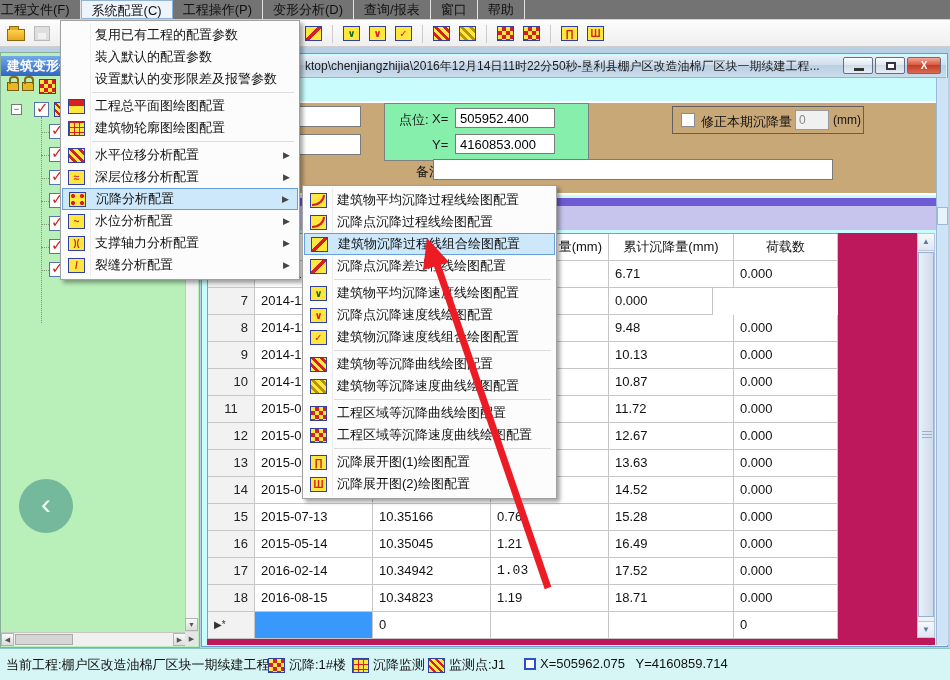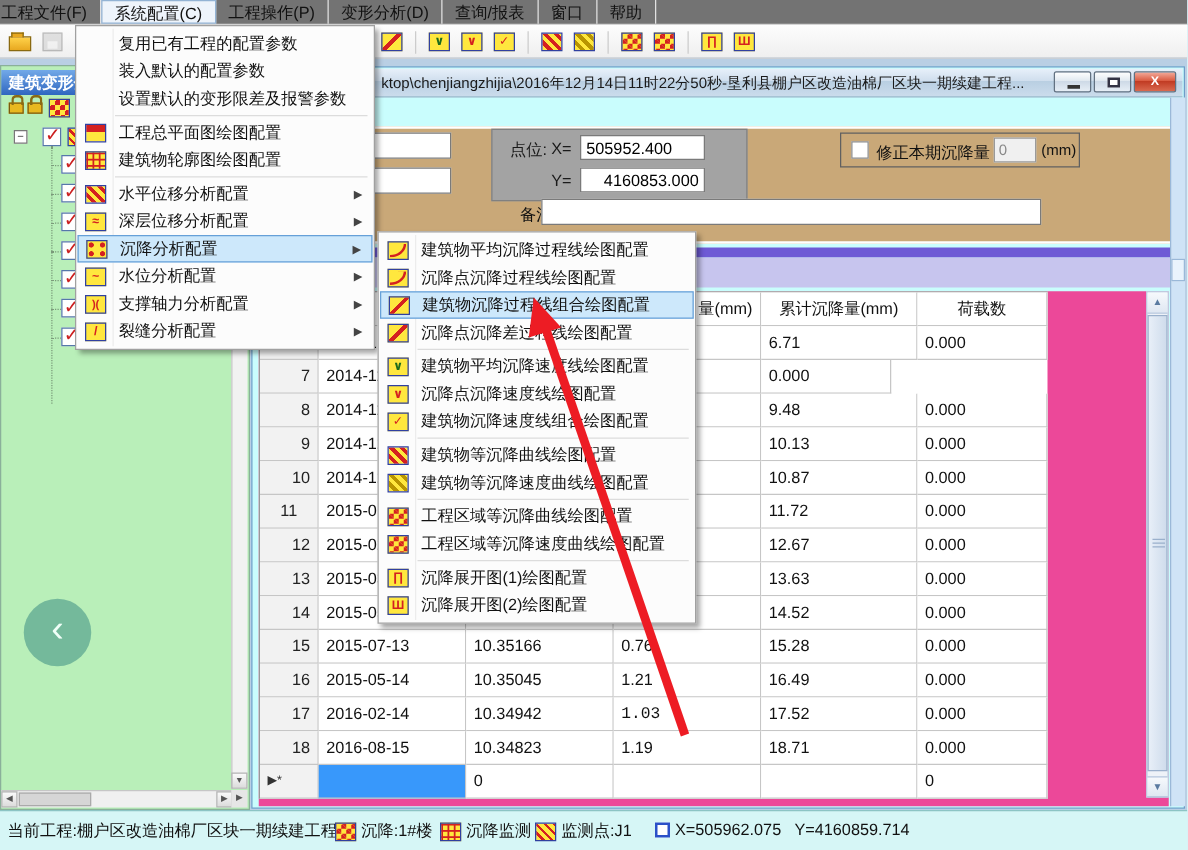--- a/index.html
+++ b/index.html
@@ -73,37 +73,37 @@
   .wbtn{width:30px;height:17px;border:1px solid #627181;border-radius:2px;background:linear-gradient(#fdfefe,#e0e8f0 45%,#cdd9e6 46%,#e6eef6);position:relative;}
   .wbtn.close{width:34px;background:linear-gradient(#f2a898,#d9593f 45%,#c03a22 46%,#d96a50);color:#fff;font-weight:bold;font-size:10px;text-align:center;line-height:15px;}
   .wbtn .bar{position:absolute;left:10px;top:10px;width:10px;height:3px;background:#333;}
   .wbtn .boxg{position:absolute;left:10px;top:4px;width:10px;height:8px;border:2px solid #334;background:#fff;}
 
   
   #form-panel{position:absolute;left:208px;top:101px;width:730px;height:94px;background:#c9a878;border:2px solid #fff;}
   .sunken{border:1px solid #7a7a7a;background:#fff;font-size:13px;padding:0 4px;font-family:inherit;}
   #inpA{position:absolute;left:252px;top:106px;width:109px;height:21px;}
   #inpB{position:absolute;left:252px;top:134px;width:109px;height:21px;}
-  #point-group{position:absolute;left:393px;top:103px;width:205px;height:58px;background:#a3a3a3;border:1px solid #808080;}
+  #point-group{position:absolute;left:384px;top:103px;width:205px;height:58px;background:#86efac;border:1px solid #808080;}
   #point-group .lbl{position:absolute;font-size:13px;color:#1a1a1a;}
   #pt-x{position:absolute;left:70px;top:4px;width:100px;height:20px;}
-  #pt-y{position:absolute;left:70px;top:30px;width:100px;height:20px;text-align:right;}
+  #pt-y{position:absolute;left:70px;top:30px;width:100px;height:20px;}
   #corr-box{position:absolute;left:672px;top:106px;width:192px;height:28px;border:1px solid #606060;}
   #corr-chk{position:absolute;left:8px;top:6px;width:14px;height:14px;background:#fff;border:1px solid #8a8a8a;}
   #corr-lbl{position:absolute;left:28px;top:6px;font-size:13px;}
   #corr-val{position:absolute;left:122px;top:3px;width:34px;height:20px;background:#f0f0f0;border:1px solid #9a9a9a;color:#888;font-size:12px;padding:0 3px;}
   #corr-unit{position:absolute;left:160px;top:6px;font-size:12px;}
   #remark-lbl{position:absolute;left:416px;top:163px;font-size:13px;}
   #remark-inp{position:absolute;left:433px;top:159px;width:400px;height:21px;}
 
   #band-dark{position:absolute;left:208px;top:198px;width:730px;height:8px;background:#6e5ad5;}
   #band-light{position:absolute;left:208px;top:206px;width:730px;height:24px;background:#c7c5ee;}
 
   
-  #tablewrap{position:absolute;left:207px;top:233px;width:728px;height:412px;background:#ec4899;}
+  #tablewrap{position:absolute;left:207px;top:233px;width:728px;height:412px;background:#be185d;}
   #tbl{position:absolute;left:0;top:0;border-top:1px solid #999;border-left:1px solid #999;background:#fff;}
   .trow{display:flex;height:27px;}
   .tcell{border-right:1px solid #c6c6c6;border-bottom:1px solid #c6c6c6;font-size:13px;line-height:26px;padding:0 6px;overflow:hidden;white-space:nowrap;background:#fff;}
   .trow.thead .tcell{text-align:center;}
   .trow.thead .tcell.hdr-right{text-align:right;}
   .tcell.rowhdr{background:#f2f2f2;text-align:right;color:#222;}
   .tcell.selcell{background:#3898fb;}
   .tcell.marker{font-size:10px;text-align:left;color:#333;}
   #tbl-vscroll{position:absolute;left:710px;top:0;width:18px;height:405px;background:#eef2f8;border:1px solid #b5c6dd;}
   .vs-btn{position:absolute;left:0;width:16px;height:17px;background:linear-gradient(#f6f9fc,#dfe7f2);border-bottom:1px solid #b5c6dd;color:#5a7aa0;font-size:8px;text-align:center;line-height:16px;}

